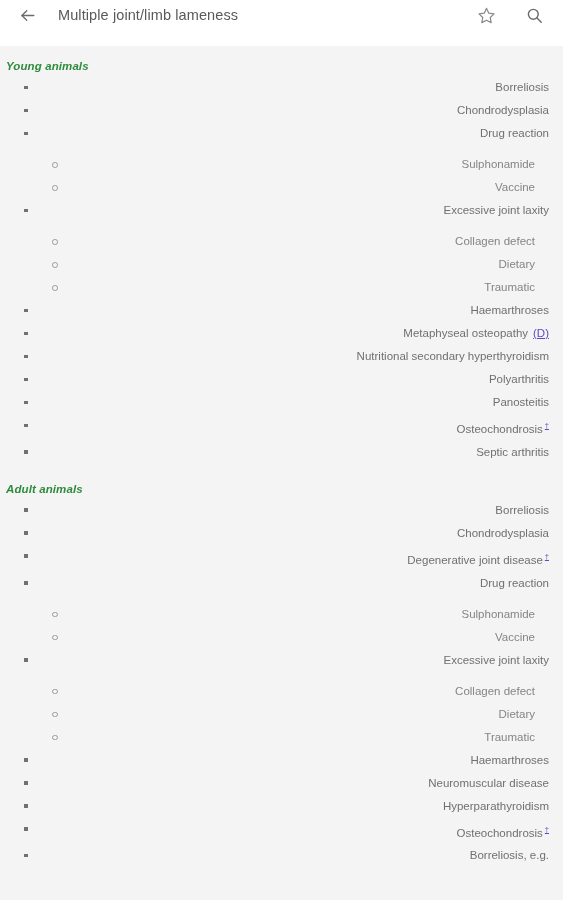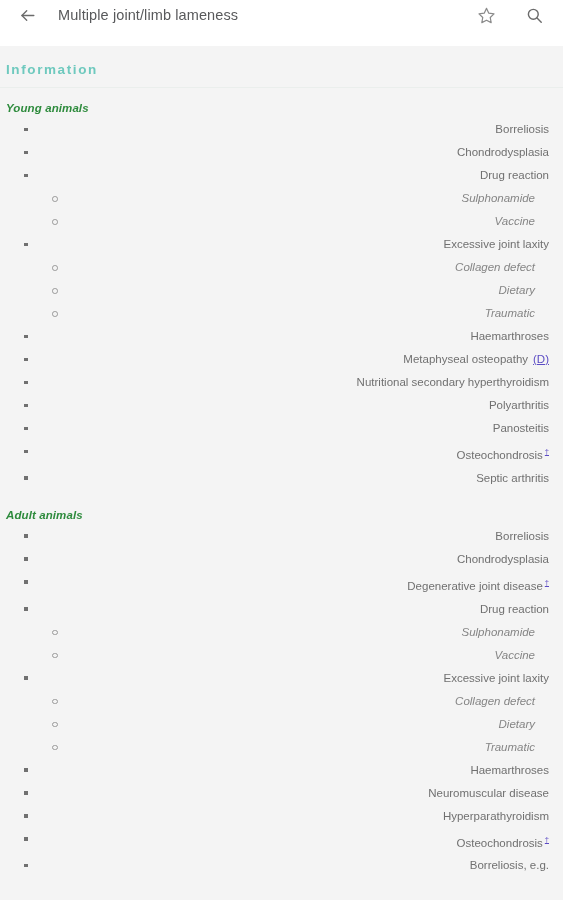--- a/index.html
+++ b/index.html
@@ -100,23 +100,22 @@
     content: "";
     position: absolute;
     left: 24px;
     top: 4.5px;
     width: 3.5px;
     height: 3.5px;
     background: #707070;
   }
   ul.lvl2 {
     list-style: none;
-    margin: 10px 0 0 0;
+    margin: 18px 0 0 0;
     padding: 0;
-    font-style: italic;
   }
   ul.lvl2 > li.subitem {
     position: relative;
     padding: 0 14px 0 28px;
     margin: 0 0 10px 0;
     font-size: 11.5px;
     line-height: 13px;
     color: #858585;
   }
   ul.lvl2 > li.subitem::before {
@@ -169,23 +168,20 @@
     <div class="icon-btn">
       <svg width="19" height="19" viewBox="0 0 24 24" fill="none" stroke="#6b6b6b" stroke-width="1.8" stroke-linecap="round">
         <circle cx="10.5" cy="10.5" r="6.2"></circle>
         <line x1="15.2" y1="15.2" x2="20.5" y2="20.5"></line>
       </svg>
     </div>
   </div>
 </div>
 
 <div class="content">
-  <div class="section-header">
-    <div class="section-header-title">Information</div>
-  </div>
   <div id="groups-root">
       <div class="subsection-title">Young animals</div>
       <ul class="lvl1">
         <li class="item"><span>Borreliosis</span></li>
         <li class="item"><span>Chondrodysplasia</span></li>
         <li class="item"><span>Drug reaction</span><ul class="lvl2">
             <li class="subitem">Sulphonamide</li>
             <li class="subitem">Vaccine</li>
           </ul></li>
         <li class="item"><span>Excessive joint laxity</span><ul class="lvl2">

